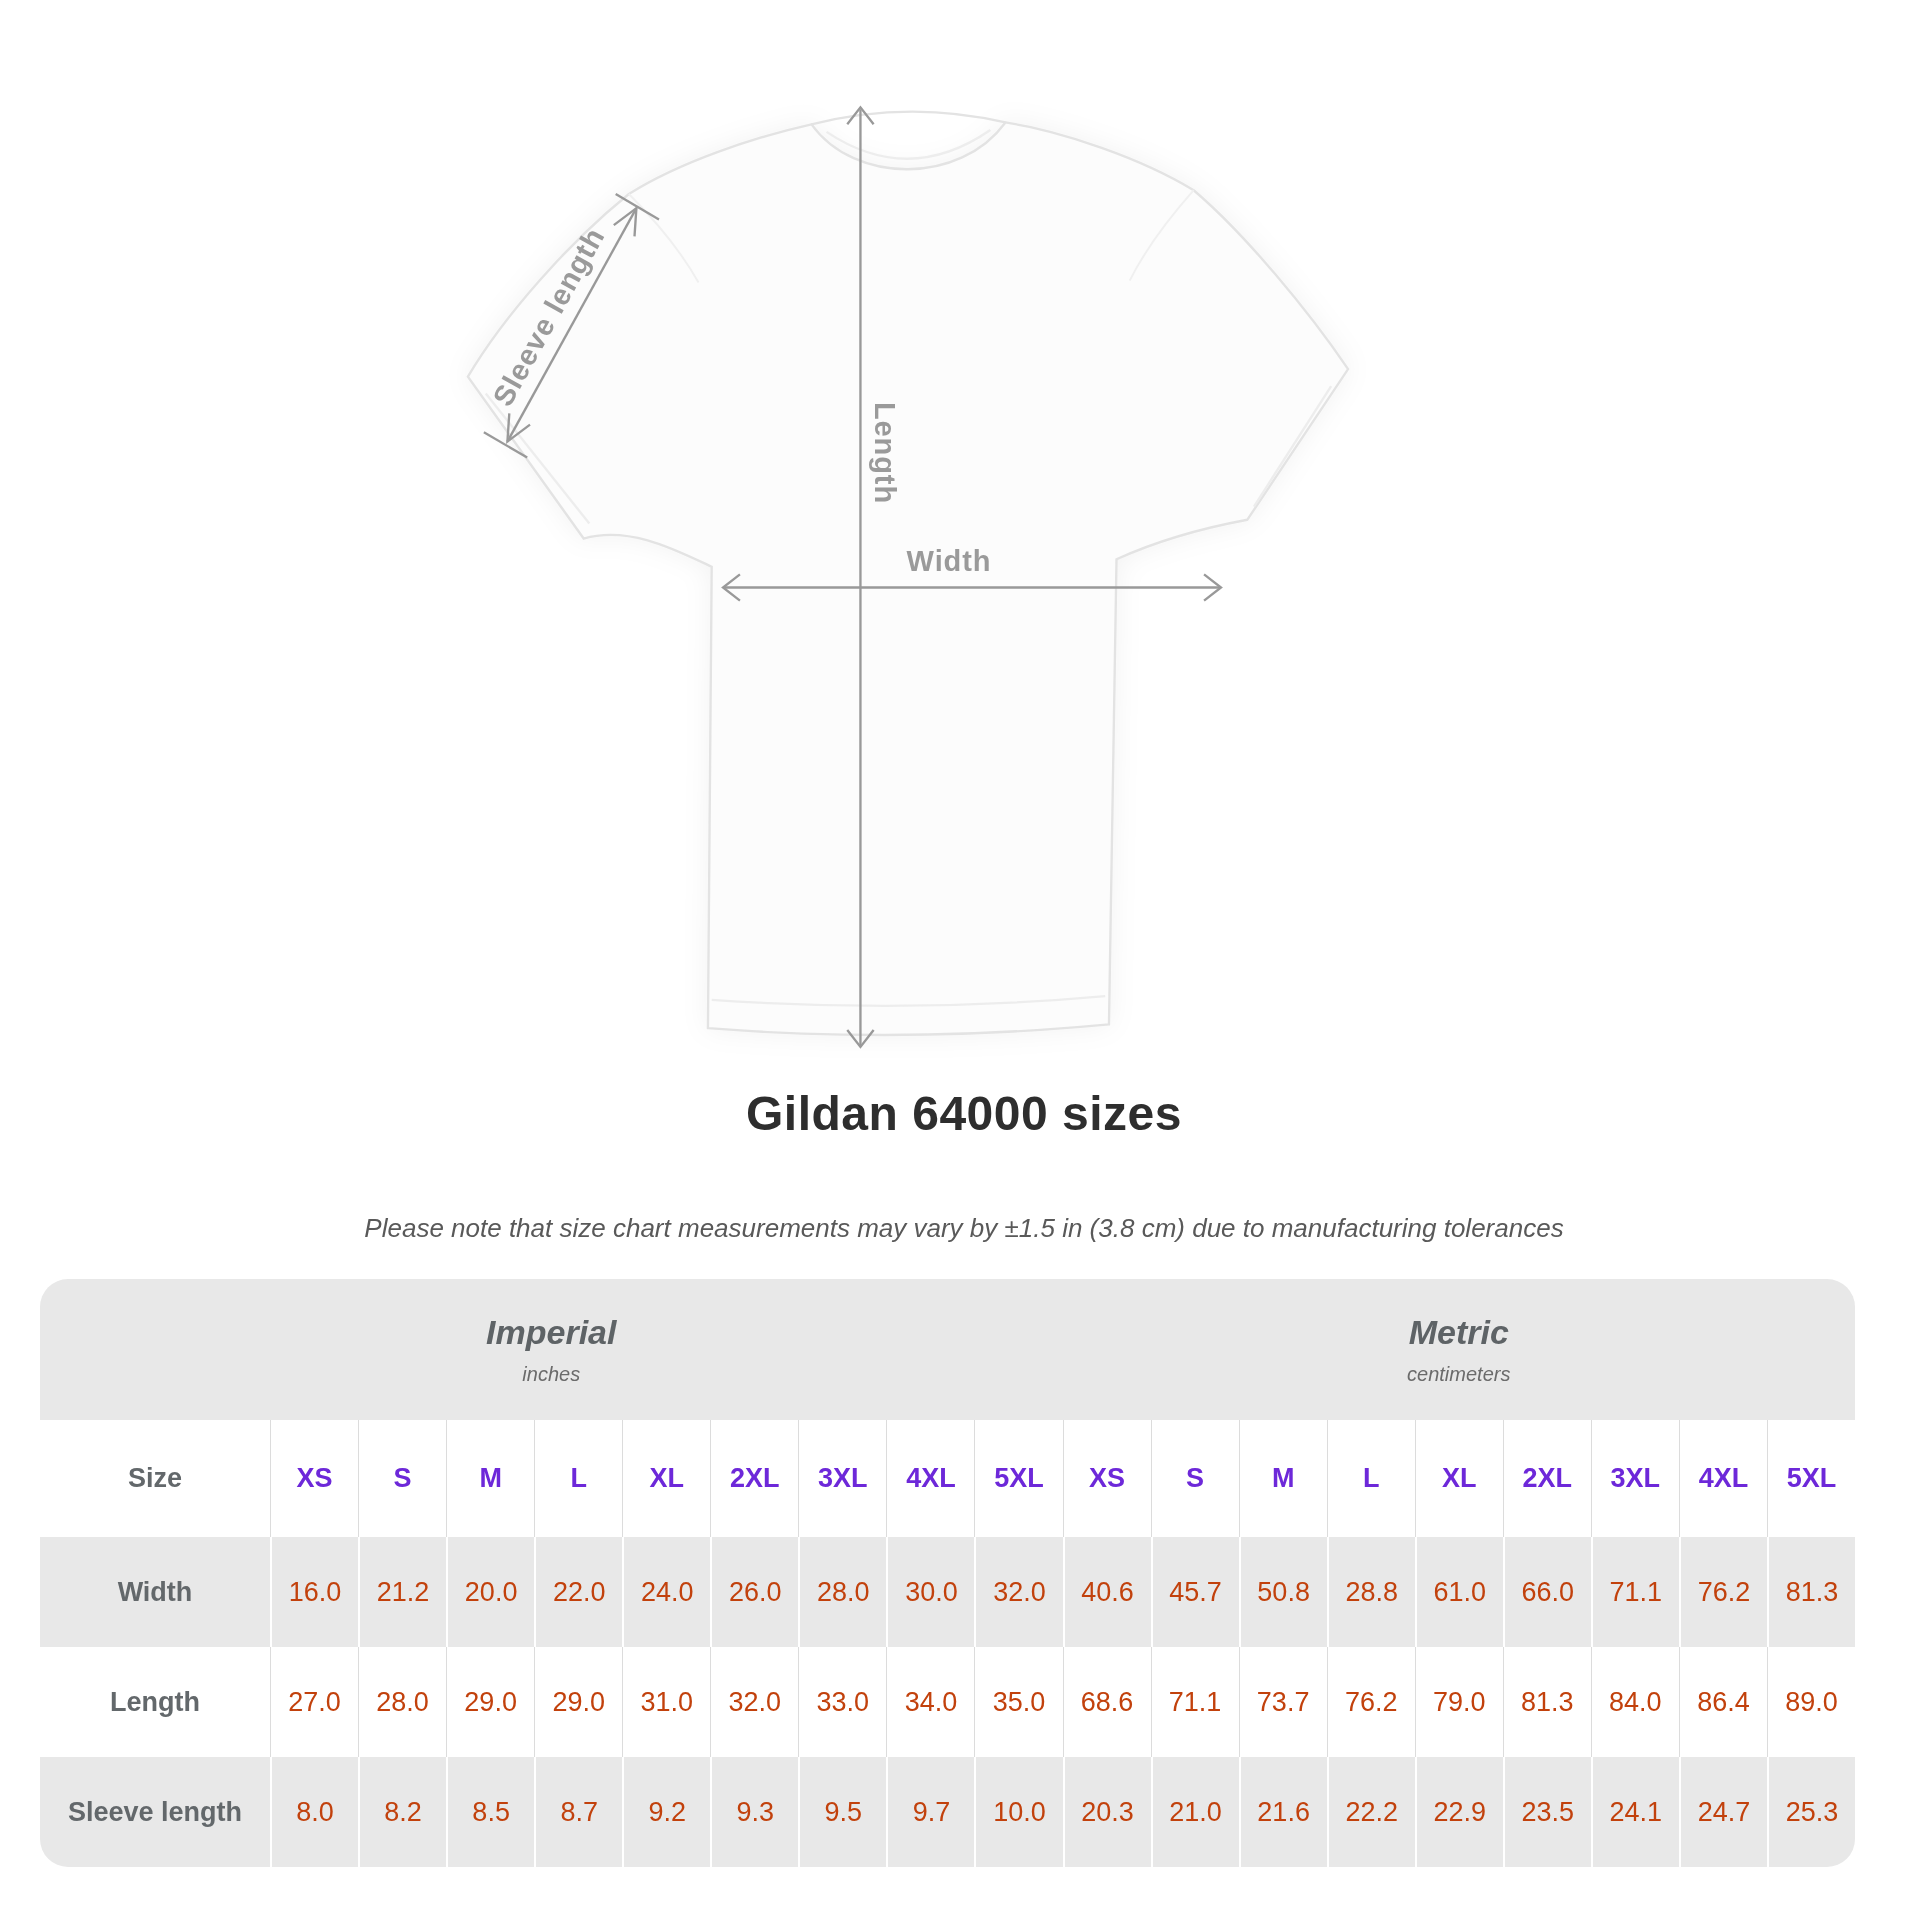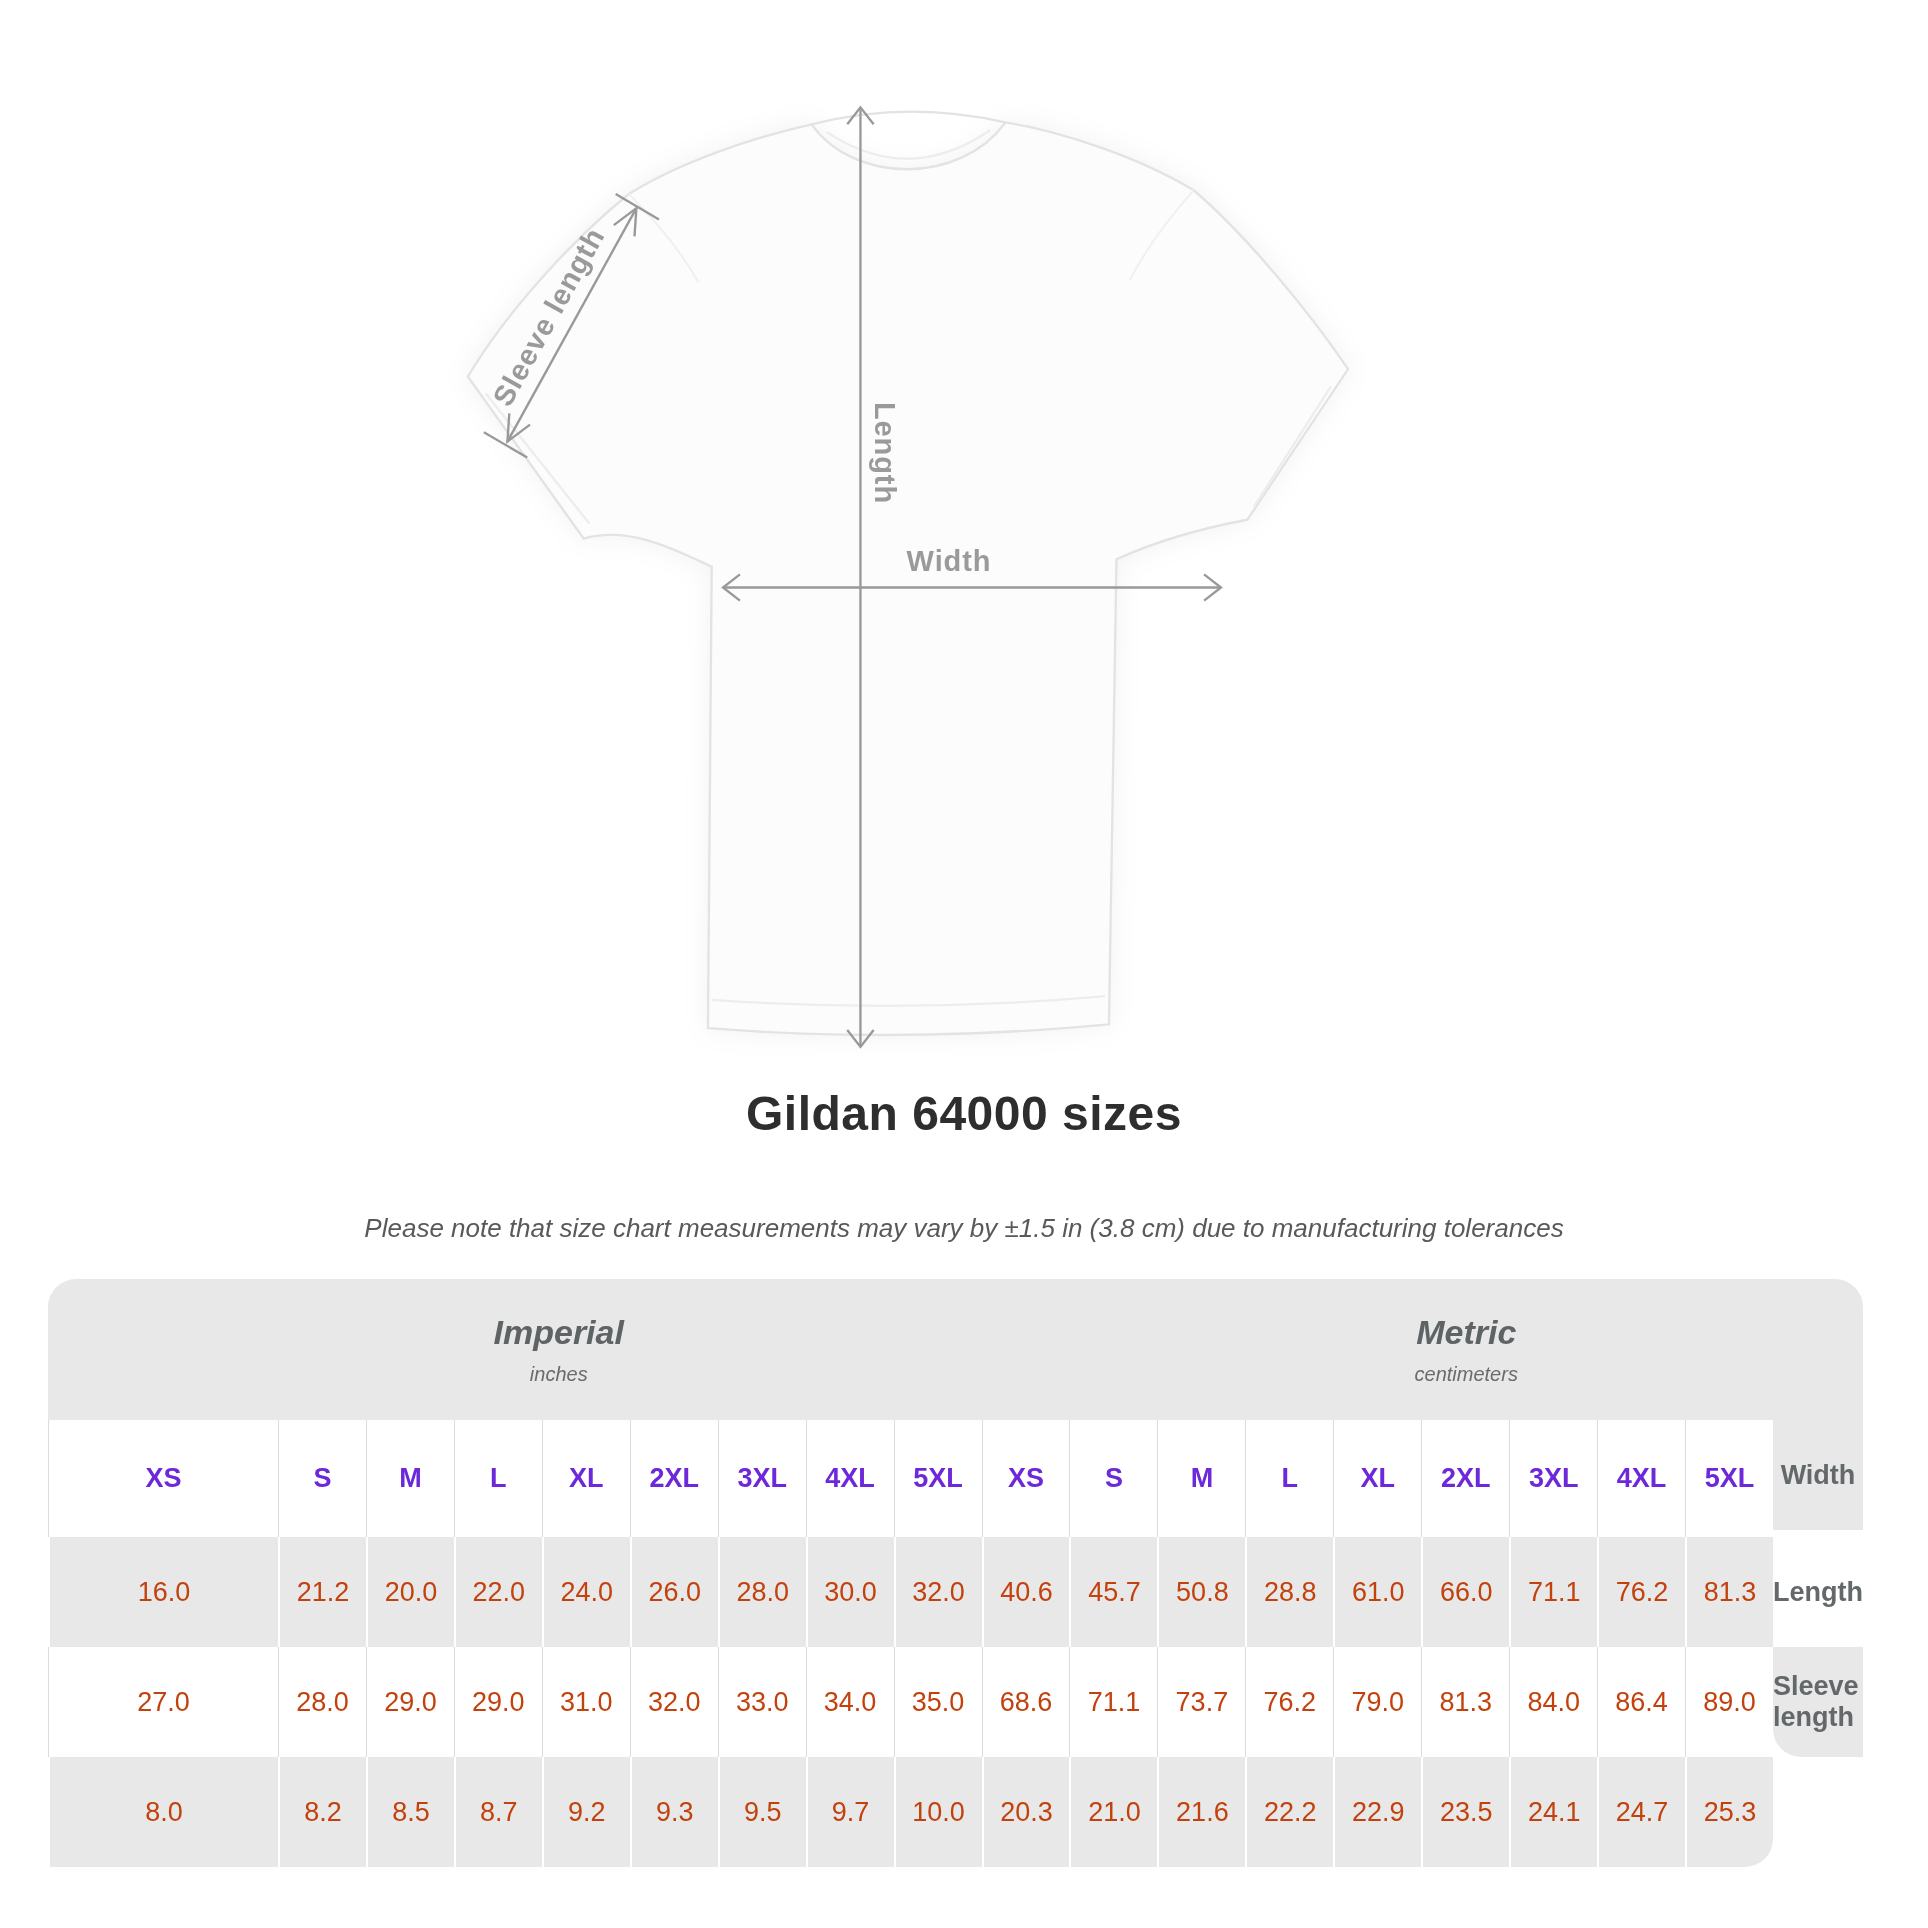--- a/index.html
+++ b/index.html
@@ -22,21 +22,21 @@
   .chart-title{
     position:absolute;left:0;top:1086px;width:100%;text-align:center;
     font-size:48px;font-weight:bold;color:#2e2e2e;letter-spacing:0.5px;
   }
   .chart-note{
     position:absolute;left:0;top:1213px;width:100%;text-align:center;
     font-size:26px;font-style:italic;color:#595959;
   }
   
   .size-table{
-    position:absolute;left:48px;top:1279px;width:1815px;
+    position:absolute;left:40px;top:1279px;width:1815px;
     display:grid;grid-template-columns:230px repeat(18,1fr);
   }
   .band{
     height:141px;background:#e8e8e8;display:flex;flex-direction:column;
     align-items:center;justify-content:center;
   }
   .band-imperial{grid-column:1/11;border-top-left-radius:28px;}
   .band-metric{grid-column:11/20;border-top-right-radius:28px;}
   .band .sec-name{font-size:34px;font-weight:bold;font-style:italic;color:#5e6366;}
   .band .sec-unit{font-size:20px;font-style:italic;color:#6b6b6b;margin-top:11.3px;}
@@ -116,20 +116,21 @@
 
   <div class="band band-imperial">
     <div class="sec-name">Imperial</div>
     <div class="sec-unit">inches</div>
   </div>
   <div class="band band-metric">
     <div class="sec-name">Metric</div>
     <div class="sec-unit">centimeters</div>
   </div>
 
+  <div class="cell rs rowlab">Size</div>
   <div class="cell rs sizehead div-g">XS</div>
   <div class="cell rs sizehead div-g">S</div>
   <div class="cell rs sizehead div-g">M</div>
   <div class="cell rs sizehead div-g">L</div>
   <div class="cell rs sizehead div-g">XL</div>
   <div class="cell rs sizehead div-g">2XL</div>
   <div class="cell rs sizehead div-g">3XL</div>
   <div class="cell rs sizehead div-g">4XL</div>
   <div class="cell rs sizehead div-g">5XL</div>
   <div class="cell rs sizehead div-g">XS</div>

